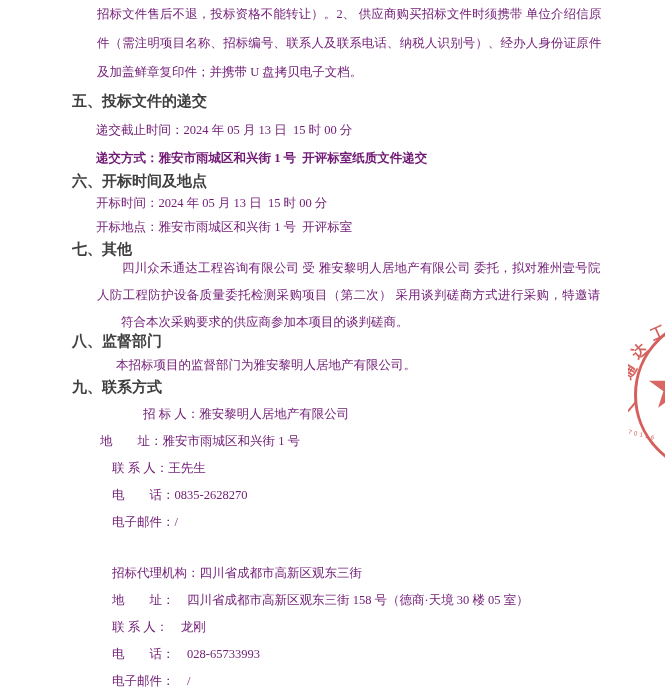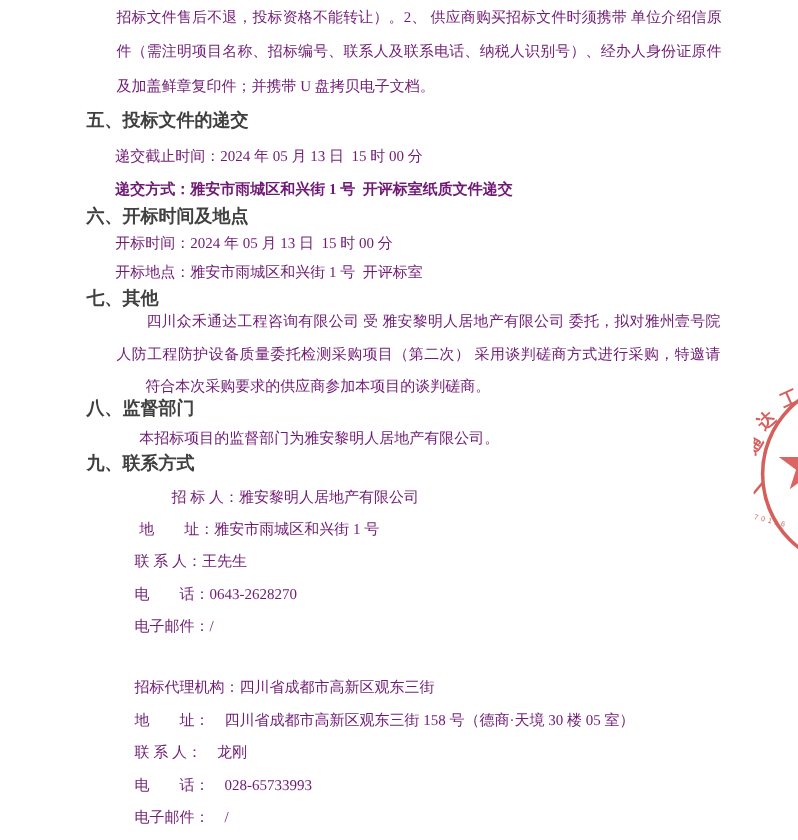--- a/index.html
+++ b/index.html
@@ -100,23 +100,23 @@
   <div class="heading" style="top:241px;">七、其他</div>
   <div class="line fill" style="top:261px;left:122px;width:478px;">四川众禾通达工程咨询有限公司 受 雅安黎明人居地产有限公司 委托，拟对雅州壹号院</div>
   <div class="line fill" style="top:288px;left:97px;width:503px;">人防工程防护设备质量委托检测采购项目（第二次） 采用谈判磋商方式进行采购，特邀请</div>
   <div class="line" style="top:315px;left:97px;margin-left:24px;">符合本次采购要求的供应商参加本项目的谈判磋商。</div>
 
   <div class="heading" style="top:333px;">八、监督部门</div>
   <div class="line" style="top:358px;left:116px;">本招标项目的监督部门为雅安黎明人居地产有限公司。</div>
 
   <div class="heading" style="top:379px;">九、联系方式</div>
   <div class="line" style="top:407px;left:112px;margin-left:31px;">招 标 人：雅安黎明人居地产有限公司</div>
-  <div class="line" style="top:434px;left:116px;">地　　址：雅安市雨城区和兴街 1 号</div>
+  <div class="line" style="top:434px;left:100px;">地　　址：雅安市雨城区和兴街 1 号</div>
   <div class="line" style="top:461px;left:112px;">联 系 人：王先生</div>
-  <div class="line" style="top:488px;left:112px;">电　　话：0643-2628270</div>
+  <div class="line" style="top:488px;left:112px;">电　　话：0835-2628270</div>
   <div class="line" style="top:515px;left:112px;">电子邮件：/</div>
 
   <div class="line" style="top:566px;left:112px;">招标代理机构：四川省成都市高新区观东三街</div>
   <div class="line" style="top:593px;left:112px;text-align:center;">地　　址：　四川省成都市高新区观东三街 158 号（德商·天境 30 楼 05 室）</div>
   <div class="line" style="top:620px;left:112px;">联 系 人：　龙刚</div>
   <div class="line" style="top:647px;left:112px;">电　　话：　028-65733993</div>
   <div class="line" style="top:674px;left:112px;">电子邮件：　/</div>
 
   <div id="stamp">
     <div class="ring"></div>

